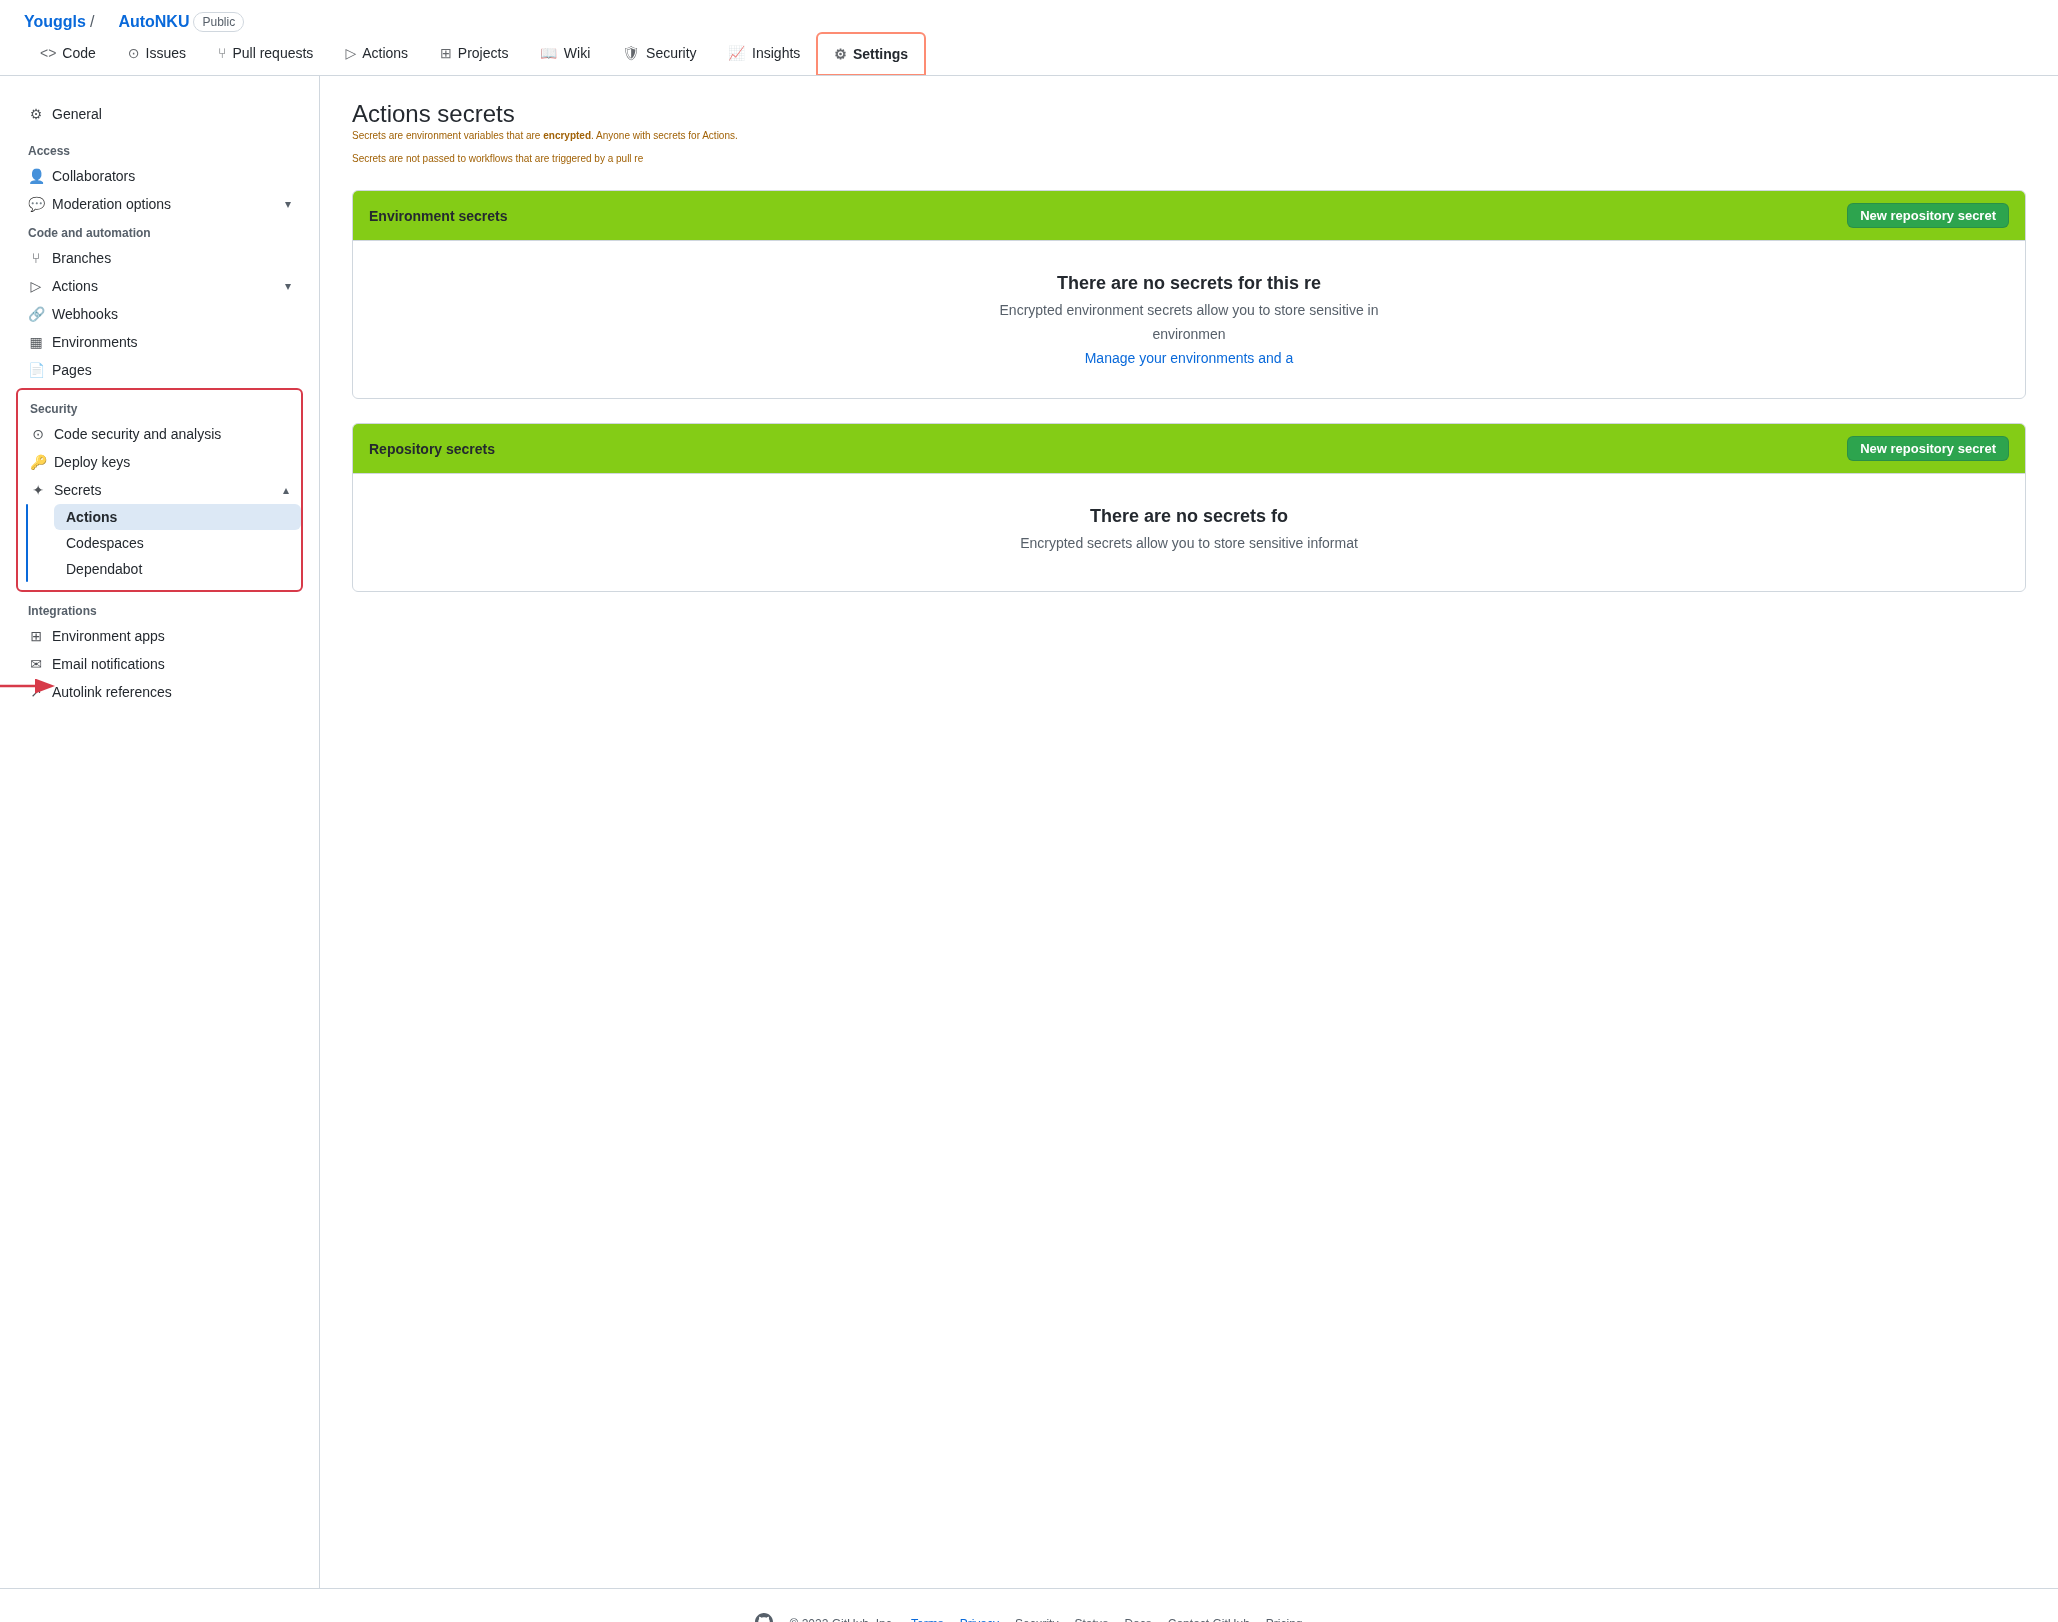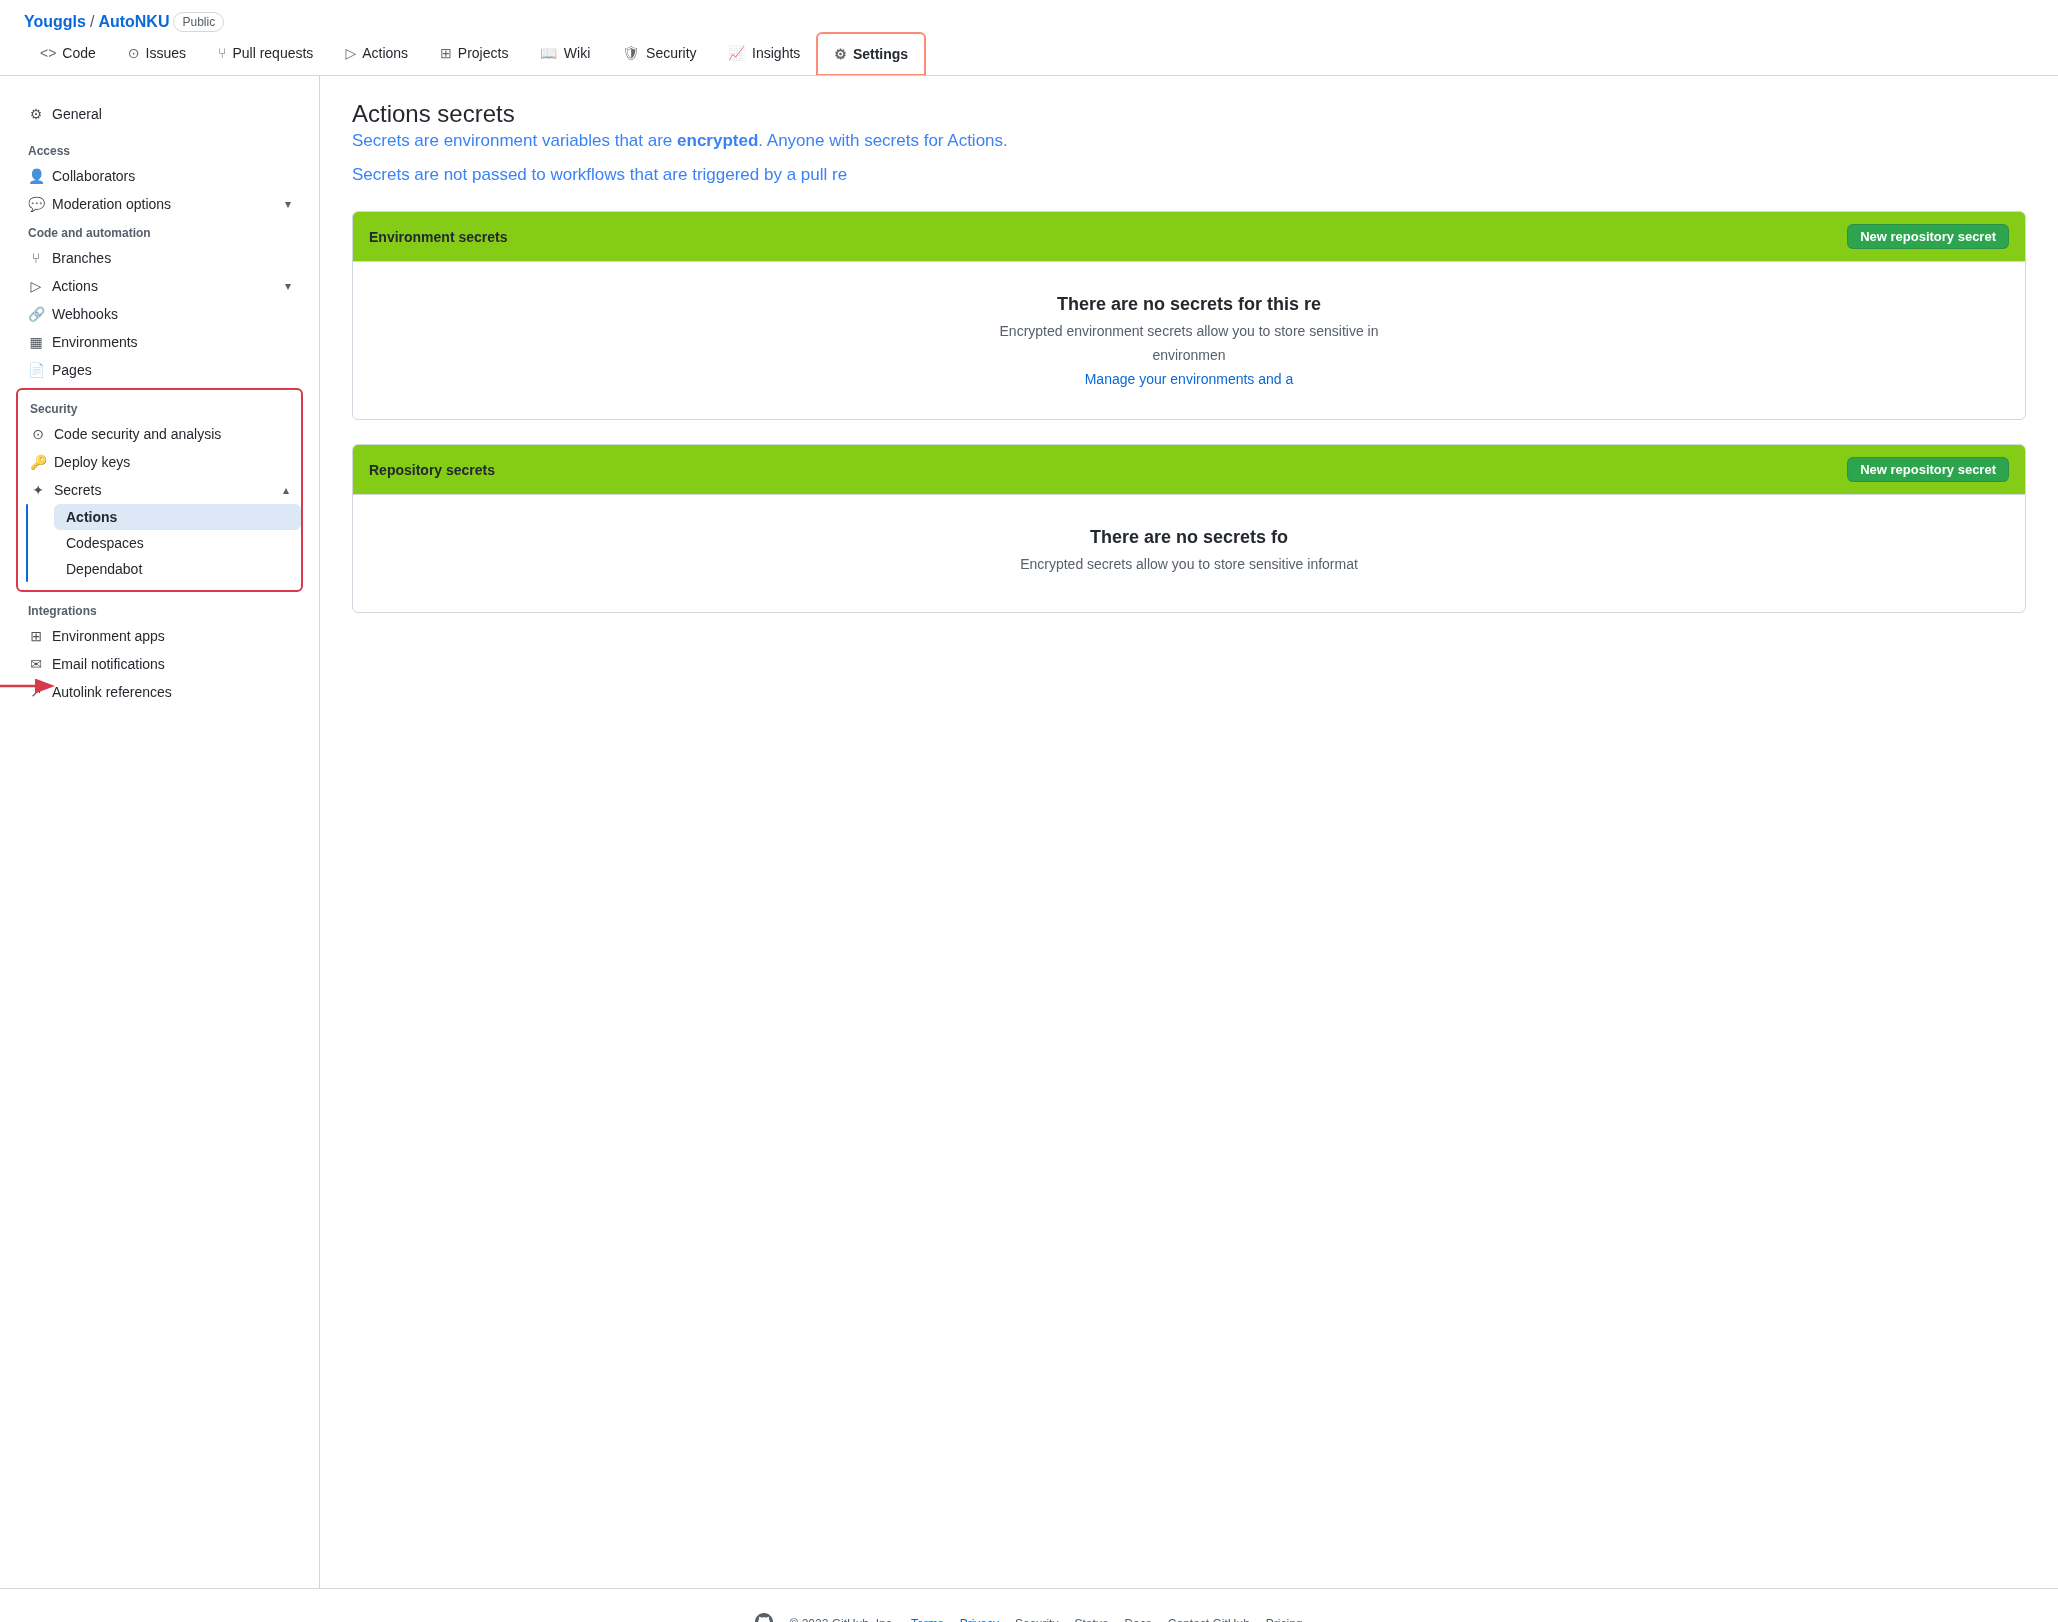--- a/index.html
+++ b/index.html
@@ -26,21 +26,21 @@
     .sidebar-sub-item { display: flex; align-items: center; gap: 8px; padding: 5px 12px; border-radius: 6px; cursor: pointer; color: #24292f; font-size: 14px; text-decoration: none; }
     .sidebar-sub-item.active { background: #dce8f5; font-weight: 600; }
 
     
     .security-section-box { border: 2px solid #d73a49; border-radius: 6px; padding: 8px 0; margin: 4px 0; }
     .security-section-box .sidebar-section-label { padding-top: 4px; }
 
     
     .content-area { flex: 1; padding: 24px 32px; overflow-x: hidden; }
     .page-title { font-size: 24px; font-weight: 400; color: #24292f; }
-    .description-text { font-size: 17px; color: #3b82f6; margin-bottom: 8px; line-height: 1.5; }
+    .description-text { font-size: 10px; color: #a16207; margin-bottom: 8px; line-height: 1.5; }
     .description-text strong { font-weight: 700; }
 
     
     .secrets-section { border: 1px solid #d0d7de; border-radius: 6px; margin-bottom: 24px; overflow: hidden; }
     .secrets-section-header { background: #84cc16; padding: 12px 16px; font-weight: 600; font-size: 14px; border-bottom: 1px solid #d0d7de; display: flex; justify-content: space-between; align-items: center; }
     .secrets-empty { padding: 32px 16px; text-align: center; }
     .secrets-empty-title { font-size: 18px; font-weight: 600; margin-bottom: 8px; }
     .secrets-empty-desc { font-size: 14px; color: #57606a; margin-bottom: 8px; }
     .secrets-empty-link { color: #0969da; text-decoration: none; }
 
@@ -52,21 +52,21 @@
 
     
     .sidebar-wrapper { position: relative; }
   </style>
 </head>
 <body>
 
 <div class="repo-header-row">
   <span style="color:#0969da;font-weight:600;cursor:pointer;font-size:16px;">Youggls</span>
   <span style="color:#57606a;font-size:16px;">/</span>
-  <span style="color:#0969da;font-weight:600;cursor:pointer;font-size:16px;">AutoNKU</span>
+  <span style="color:#0969da;font-weight:600;cursor:pointer;font-size:16px;margin-left:20px;">AutoNKU</span>
   <span style="font-size:12px;border:1px solid #d0d7de;border-radius:20px;padding:2px 8px;color:#57606a;font-weight:500;">Public</span>
 </div>
 
 <nav class="nav-tabs">
   <a class="nav-tab">
     <span class="nav-tab-icon">&lt;&gt;</span>
     <span>Code</span>
   </a>
   <a class="nav-tab">
     <span class="nav-tab-icon">⊙</span>

